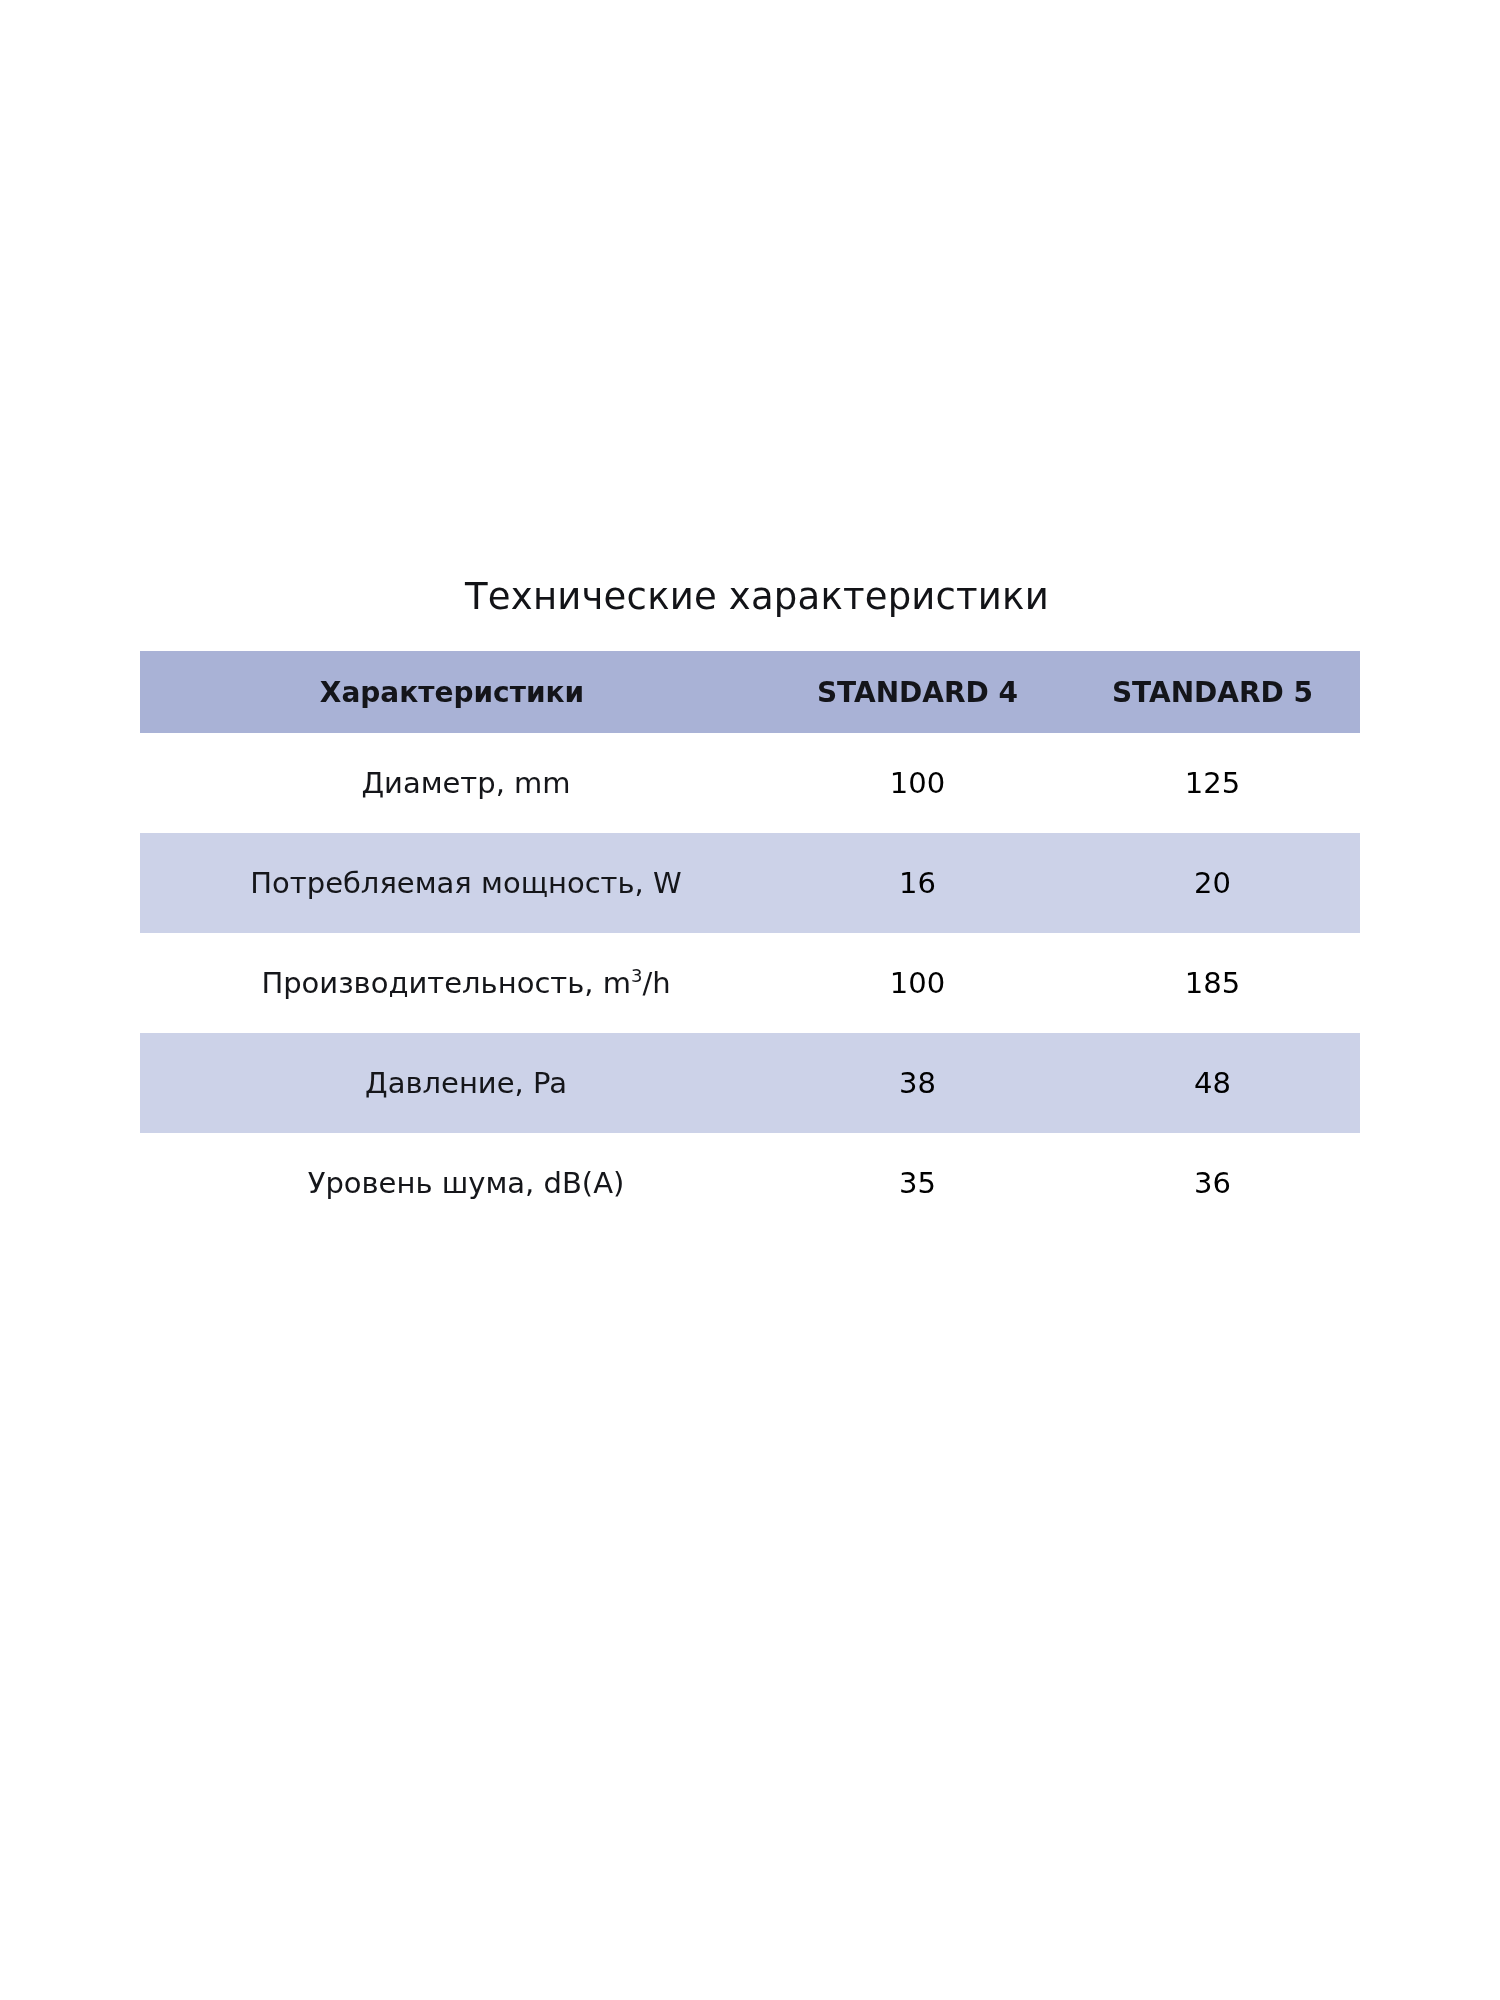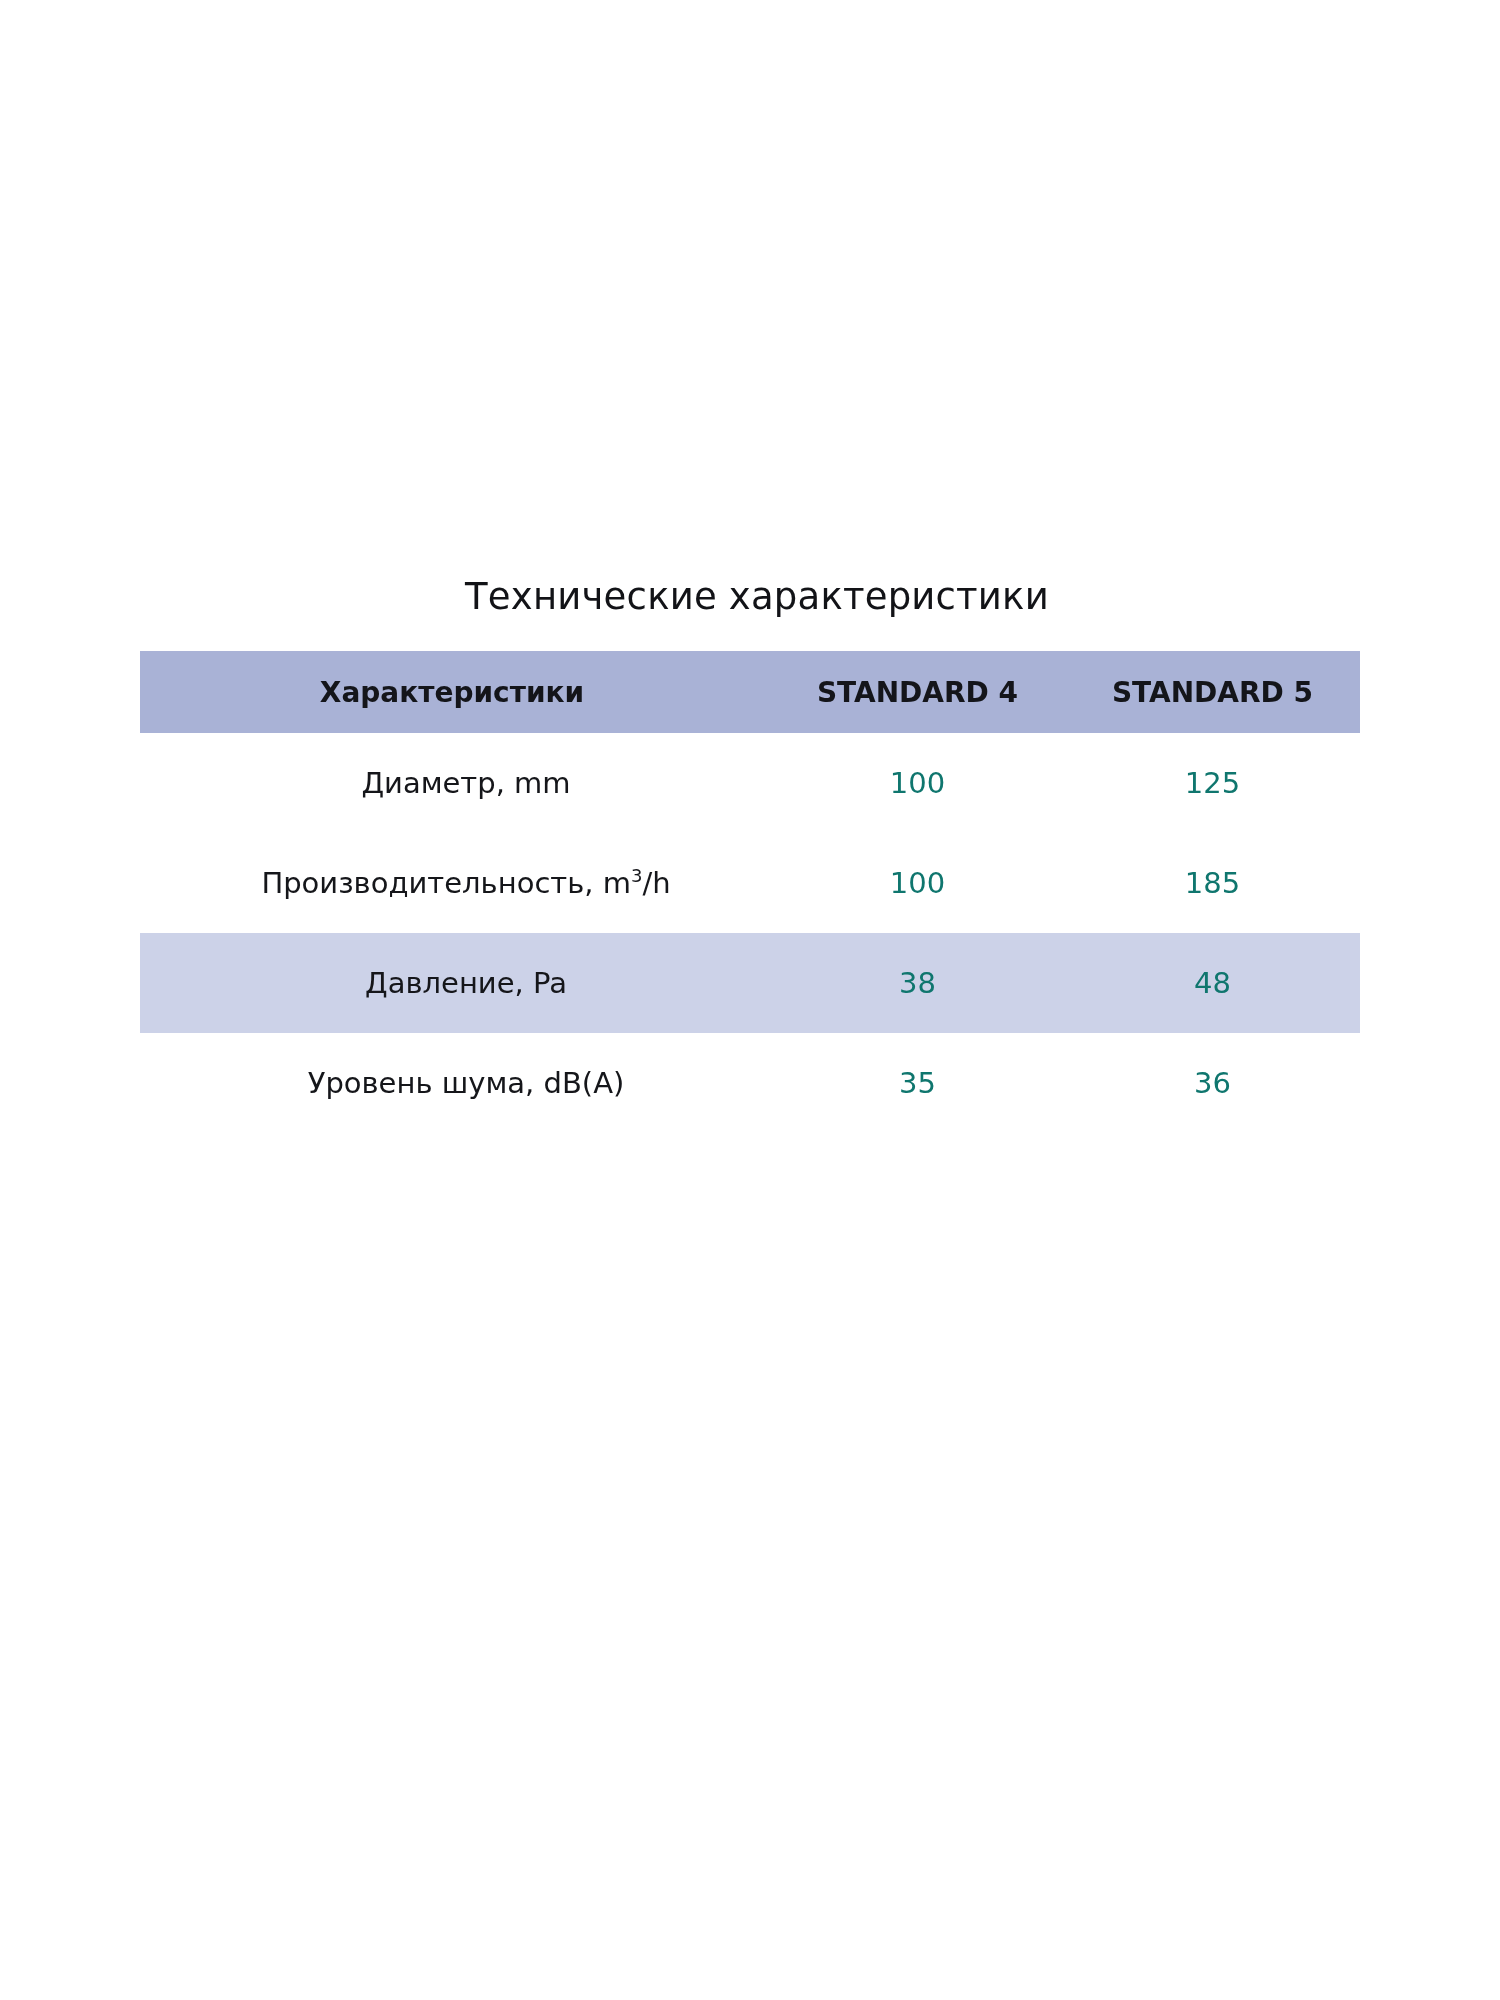--- a/index.html
+++ b/index.html
@@ -84,21 +84,21 @@
     font-size: 29px;
     text-align: center;
     padding-left: 22px;
     color: #15161a;
     white-space: nowrap;
     margin-top: 26px;
   }
   td.cell-val {
     font-size: 29px;
     text-align: center;
-    color: #0f766e;
+    color: #000000;
   }
   sup.sup {
     font-size: 0.62em;
     vertical-align: super;
     line-height: 0;
   }
 </style>
 </head>
 <body>
 
@@ -121,20 +121,25 @@
         </tr>
       </thead>
       <tbody>
 
         <tr class="plain">
           <td class="cell-name"><span>Диаметр, mm</span></td>
           <td class="cell-val">100</td>
           <td class="cell-val">125</td>
         </tr>
 
+        <tr class="alt">
+          <td class="cell-name"><span>Потребляемая мощность, W</span></td>
+          <td class="cell-val">16</td>
+          <td class="cell-val">20</td>
+        </tr>
 
         <tr class="plain">
           <td class="cell-name"><span>Производительность, m</span><sup class="sup">3</sup><span>/h</span></td>
           <td class="cell-val">100</td>
           <td class="cell-val">185</td>
         </tr>
 
         <tr class="alt">
           <td class="cell-name"><span>Давление, Pa</span></td>
           <td class="cell-val">38</td>

